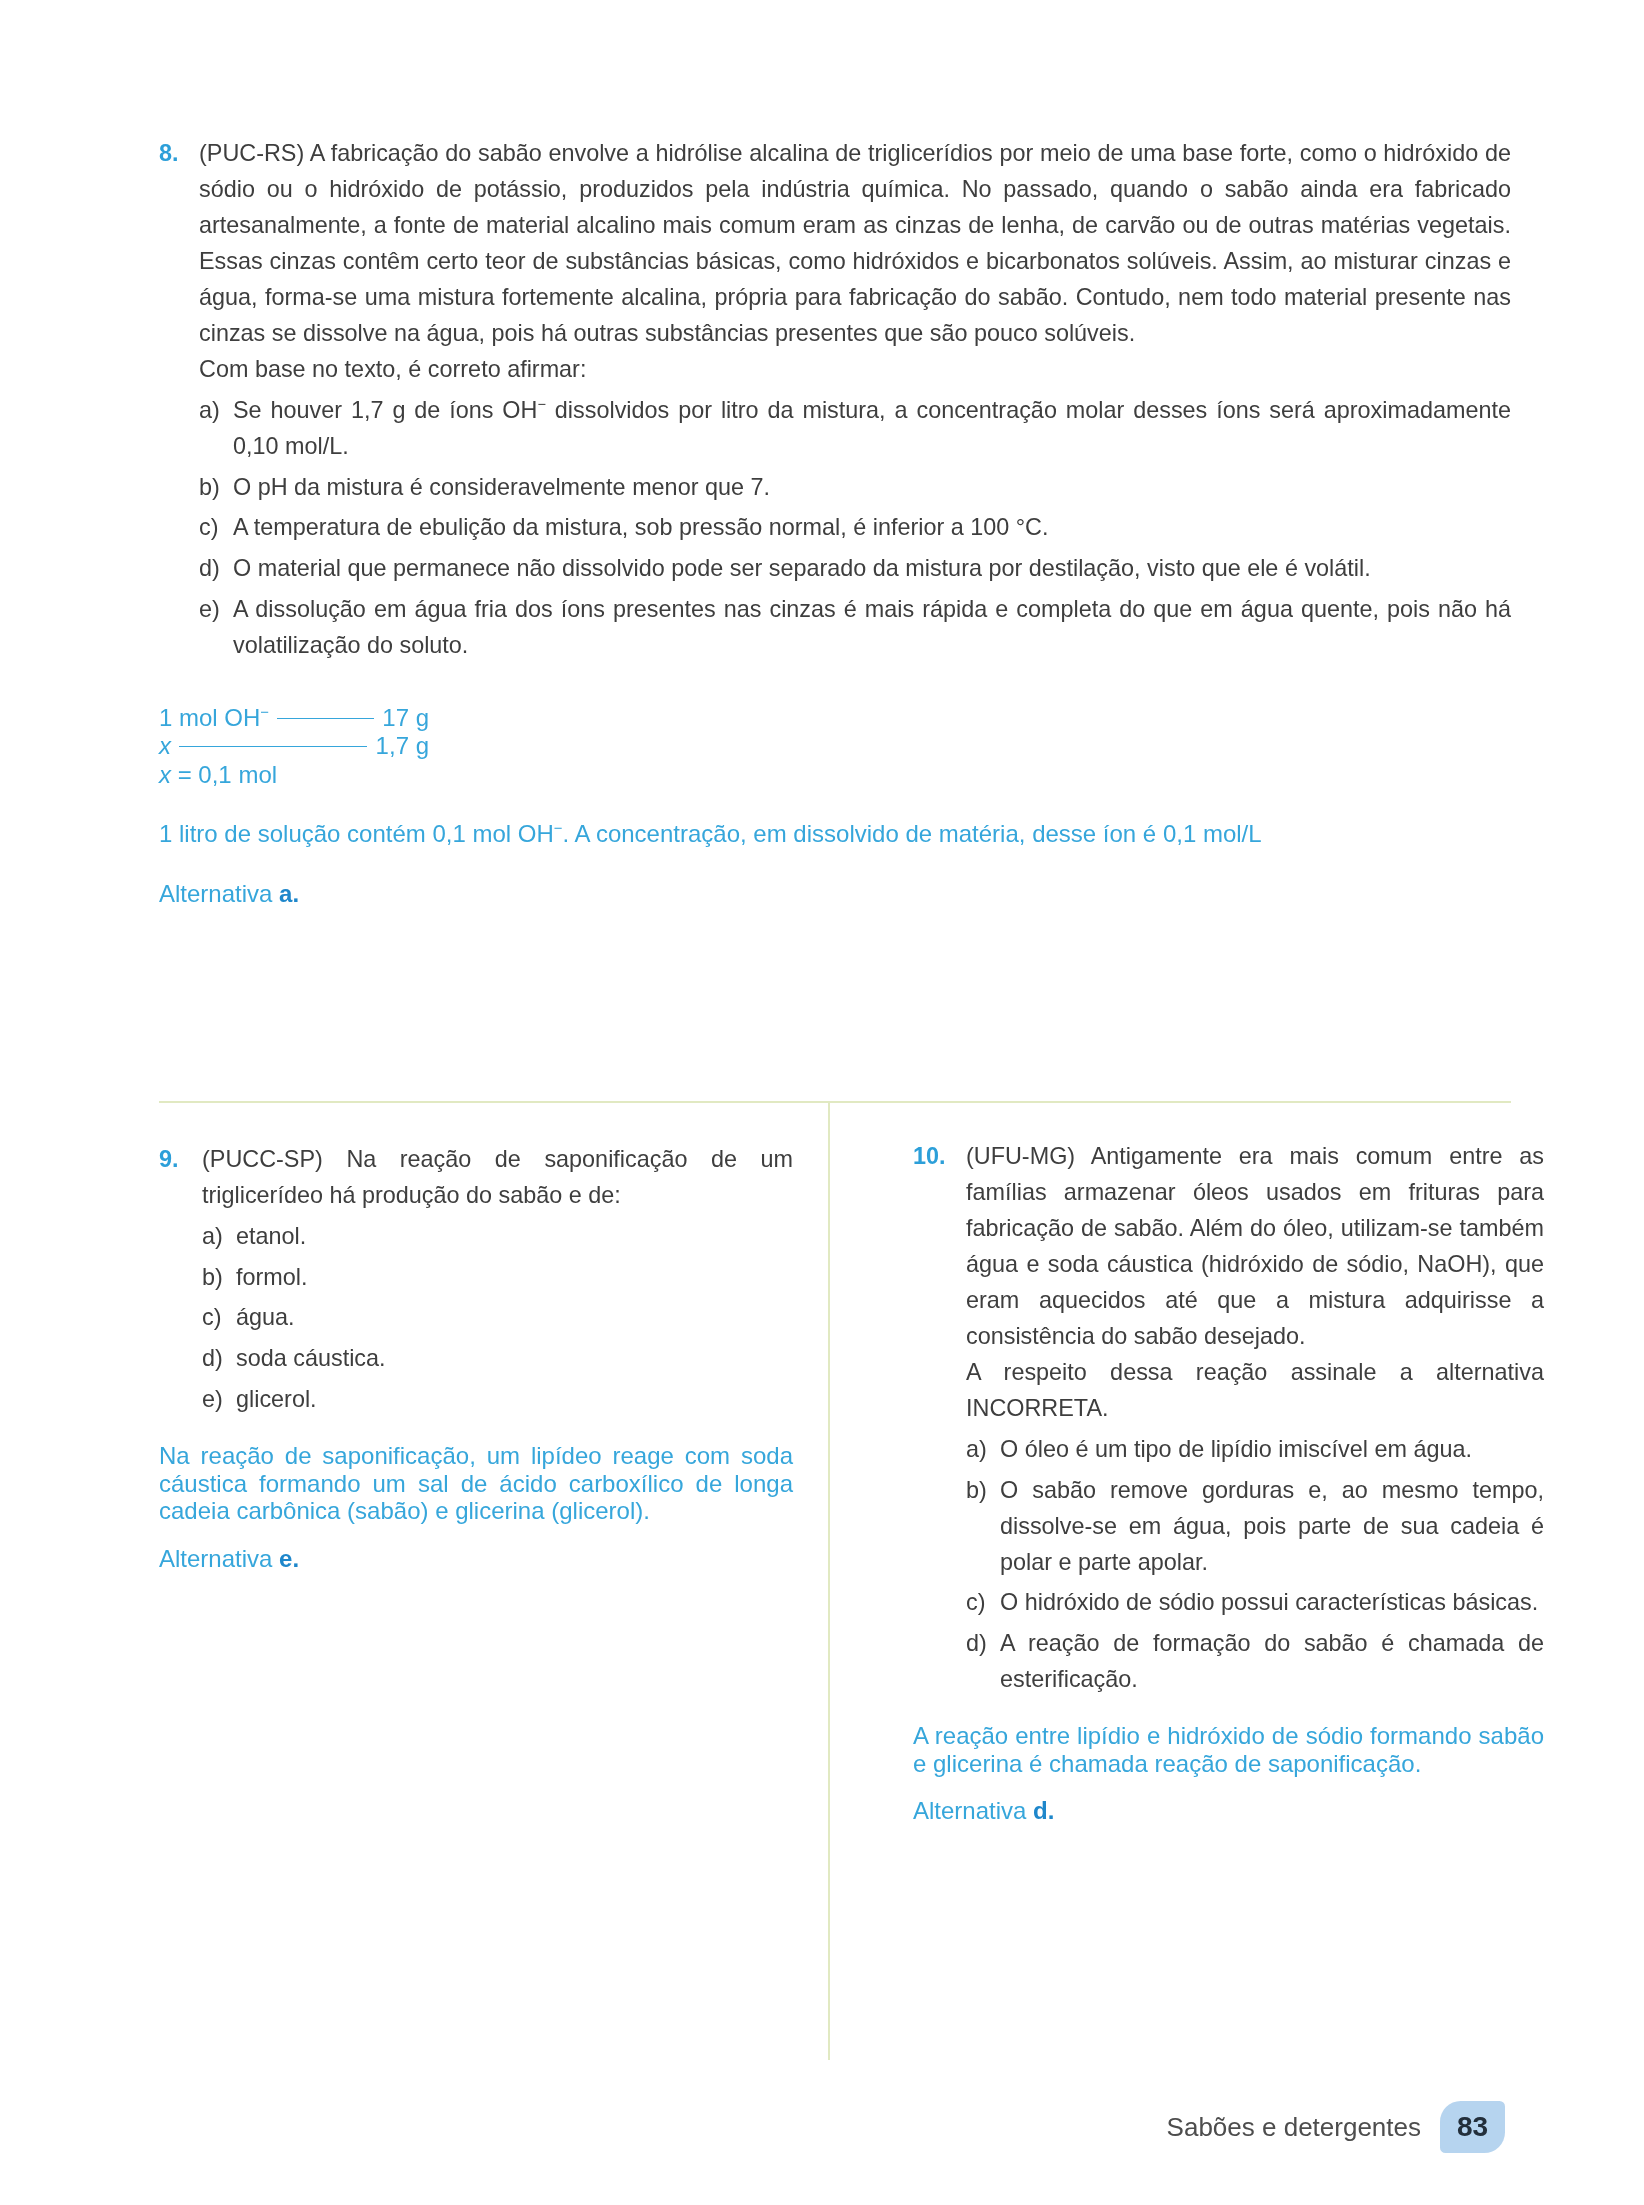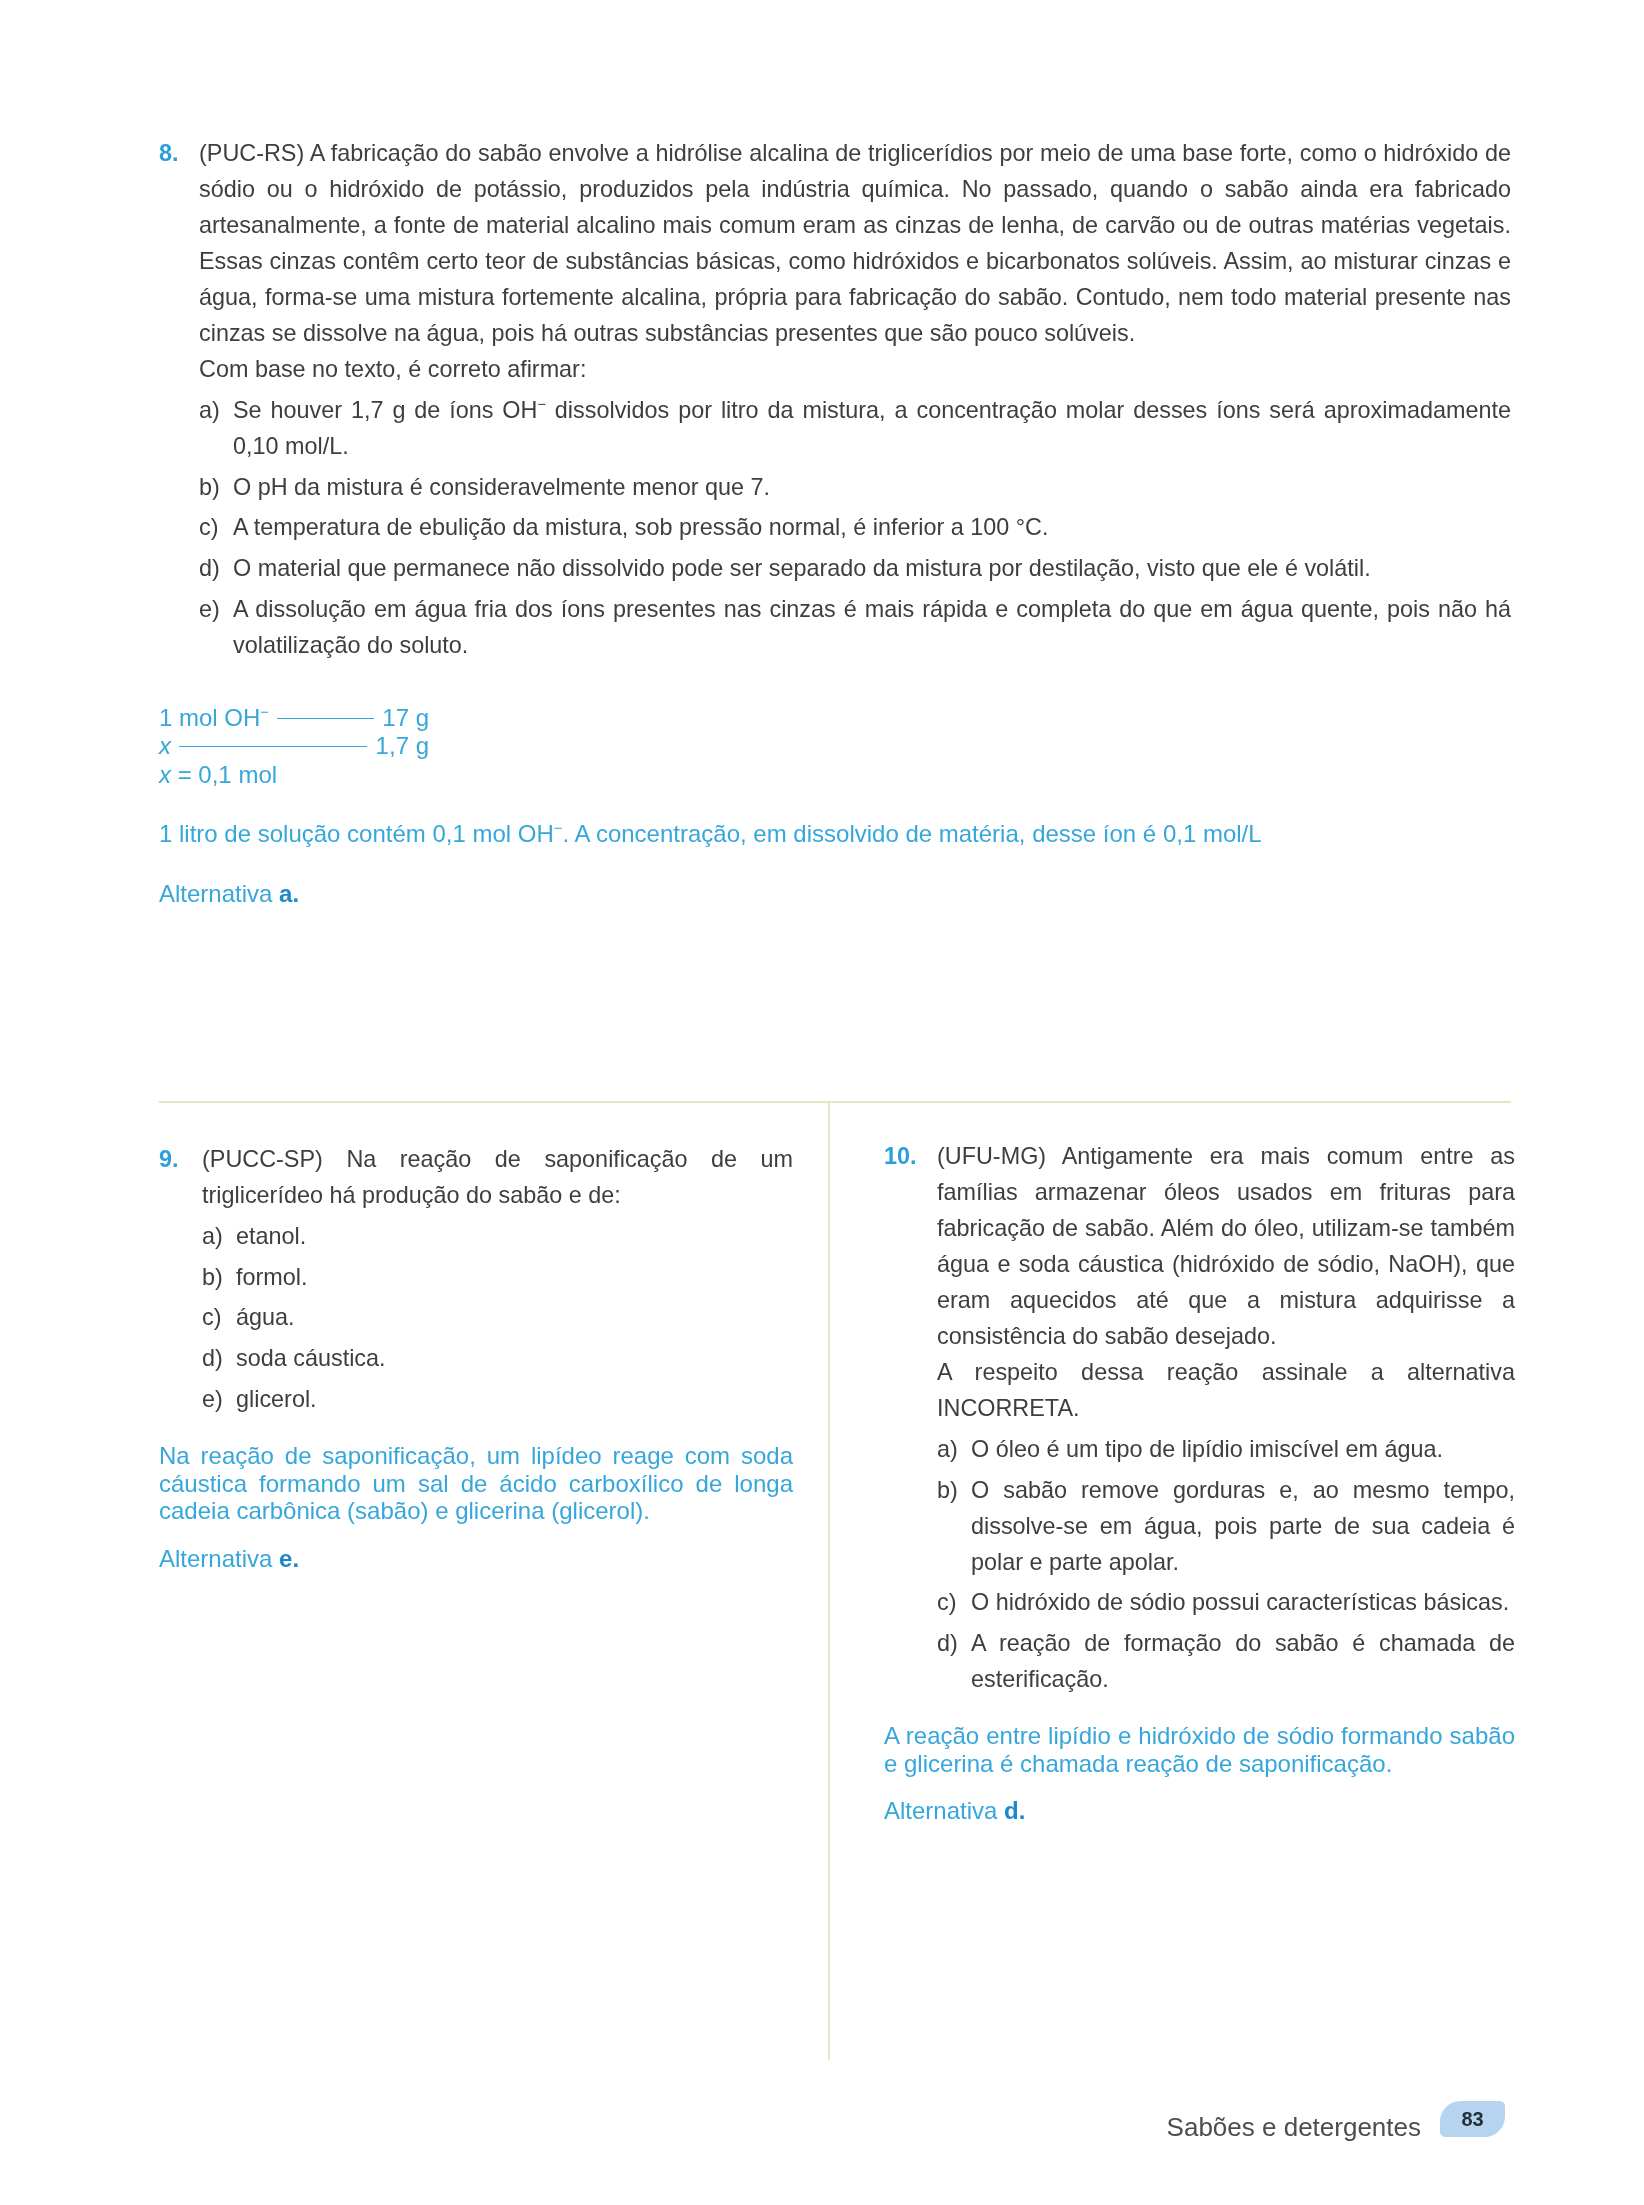--- a/index.html
+++ b/index.html
@@ -36,34 +36,34 @@
   .col-sol { margin-top:25px; }
   .col-sol .sol-expl { margin-top:10px; }
   .col-sol .sol-alt { margin-top:20px; }
 
   
   .q8-block   { position:absolute; left:159px; top:135px;  width:1352px; }
   .sol8-block { position:absolute; left:159px; top:704px; width:1352px; }
   .h-rule     { position:absolute; left:159px; top:1101px; width:1352px; height:2.1px; background:#E1E9C2; }
   .v-rule     { position:absolute; left:828px; top:1101px; width:2.1px; height:959px; background:#E1E9C2; }
   .q9-block   { position:absolute; left:159px;  top:1141px; width:634px; }
-  .q10-block  { position:absolute; left:884px; top:1138px; width:631px; }
+  .q10-block  { position:absolute; left:913px; top:1138px; width:631px; }
 
   
   .footer-title {
     position:absolute; right:223px; top:2112px;
     font-size:26px; color:#4D4D4D;
   }
   .page-badge {
     position:absolute; left:1440px; top:2101px;
-    width:65px; height:36px;
+    width:65px; height:52px;
     background:#B6D4EF;
     border-radius:20.7px 5.5px 20.7px 5.5px;
     display:flex; align-items:center; justify-content:center;
-    font-size:20px; font-weight:bold; color:#232F3B;
+    font-size:28px; font-weight:bold; color:#232F3B;
   }
 </style>
 </head>
 <body>
 
 <div class="page">
 
   <div class="question q-wide q8-block">
     <div class="qnum">8.</div>
     <div>

